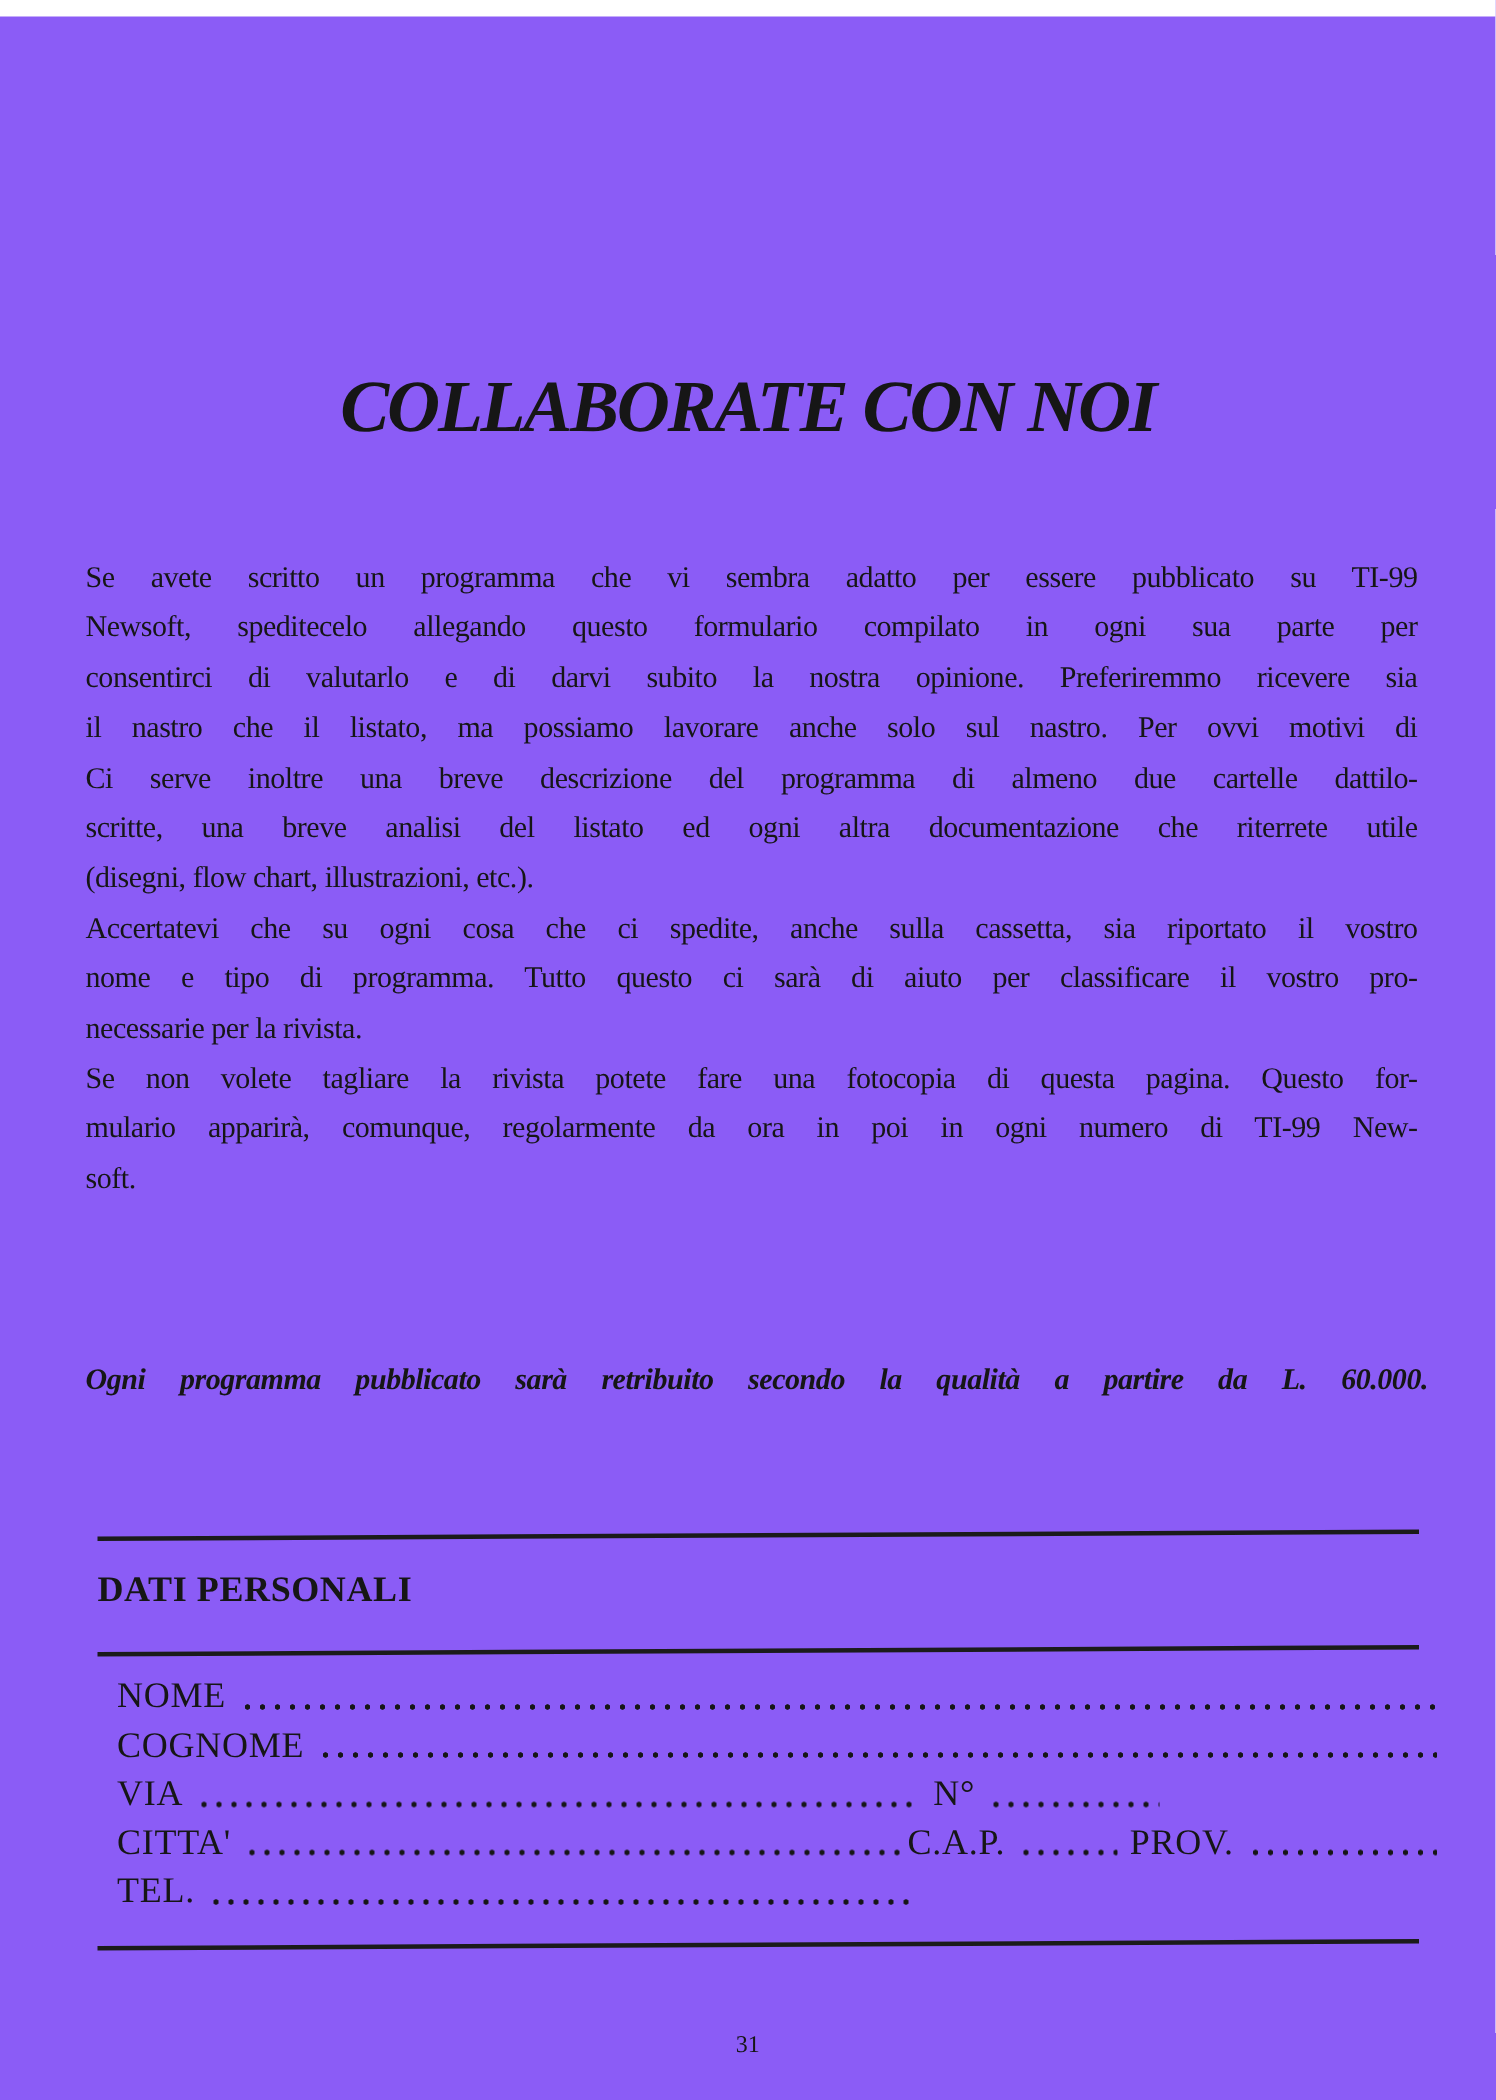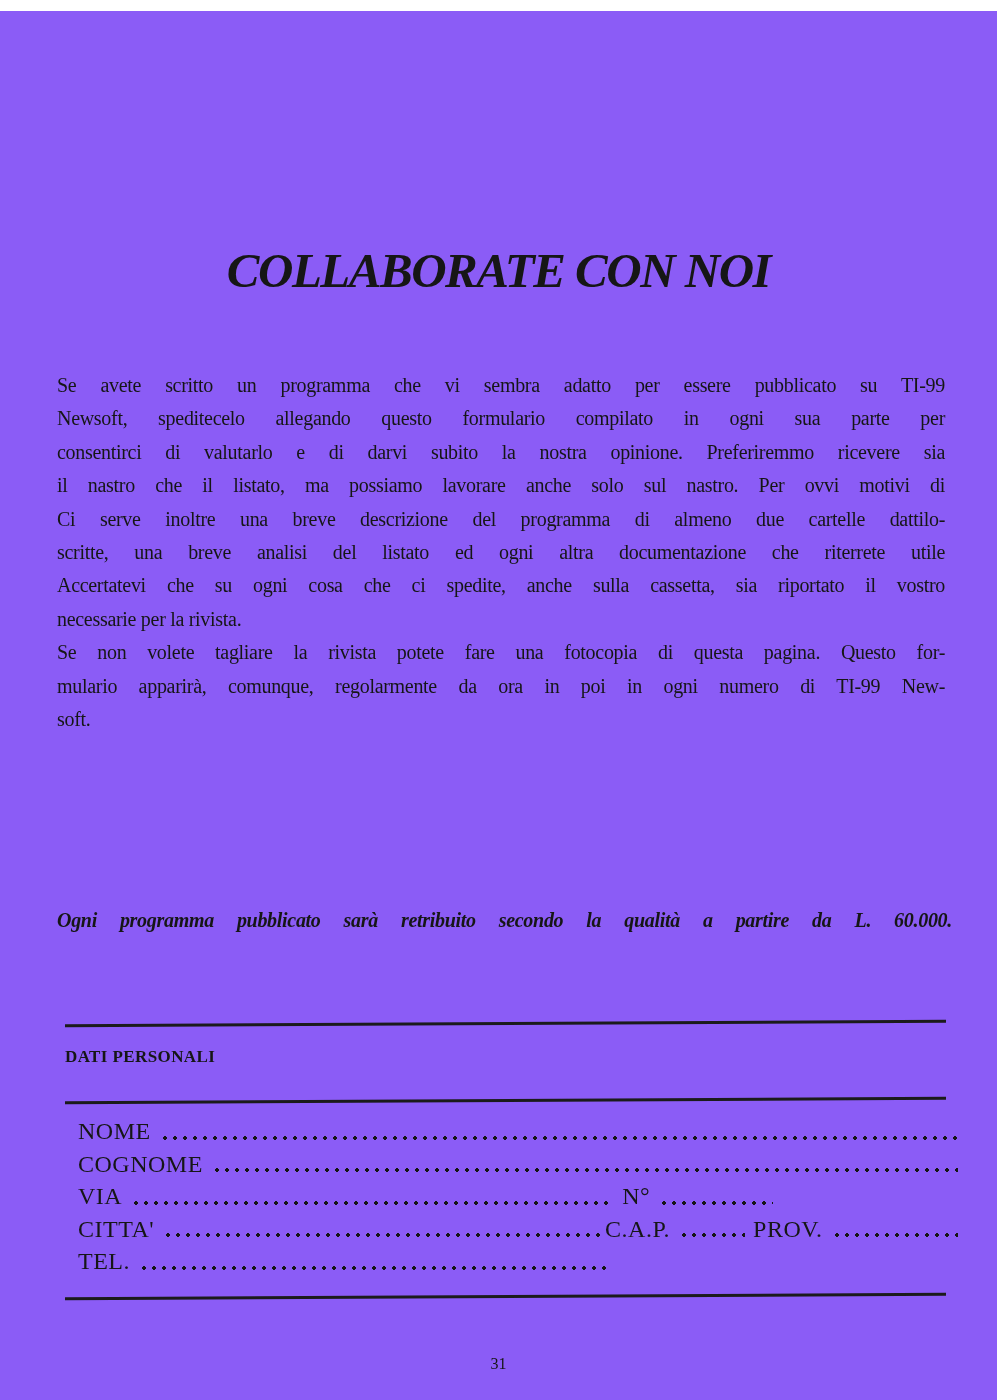--- a/index.html
+++ b/index.html
@@ -65,21 +65,21 @@
     background: #1b1b1b;
     transform: rotate(-0.3deg);
   }
   .rule-1 { top: 1011px; }
   .rule-2 { top: 1088px; }
   .rule-3 { top: 1284px; }
   .form-heading {
     position: absolute;
     left: 65px;
     top: 1036px;
-    font-size: 17px;
+    font-size: 24px;
     font-weight: bold;
     letter-spacing: 0.4px;
   }
   .form {
     position: absolute;
     left: 78px;
     top: 1104px;
     width: 880px;
     font-size: 24px;
   }
@@ -126,21 +126,23 @@
 
   <div class="title">COLLABORATE CON NOI</div>
 
   <div class="body-block">
       <div class="line">Se avete scritto un programma che vi sembra adatto per essere pubblicato su TI-99</div>
       <div class="line">Newsoft, speditecelo allegando questo formulario compilato in ogni sua parte per</div>
       <div class="line">consentirci di valutarlo e di darvi subito la nostra opinione. Preferiremmo ricevere sia</div>
       <div class="line">il nastro che il listato, ma possiamo lavorare anche solo sul nastro. Per ovvi motivi di</div>
       <div class="line">Ci serve inoltre una breve descrizione del programma di almeno due cartelle dattilo-</div>
       <div class="line">scritte, una breve analisi del listato ed ogni altra documentazione che riterrete utile</div>
+      <div class="line end">(disegni, flow chart, illustrazioni, etc.).</div>
       <div class="line">Accertatevi che su ogni cosa che ci spedite, anche sulla cassetta, sia riportato il vostro</div>
+      <div class="line">nome e tipo di programma. Tutto questo ci sarà di aiuto per classificare il vostro pro-</div>
       <div class="line end">necessarie per la rivista.</div>
       <div class="line">Se non volete tagliare la rivista potete fare una fotocopia di questa pagina. Questo for-</div>
       <div class="line">mulario apparirà, comunque, regolarmente da ora in poi in ogni numero di TI-99 New-</div>
       <div class="line end">soft.</div>
     </div>
 
   <div class="highlight">Ogni programma pubblicato sarà retribuito secondo la qualità a partire da L. 60.000.</div>
 
   <div class="rule rule-1"></div>
 

